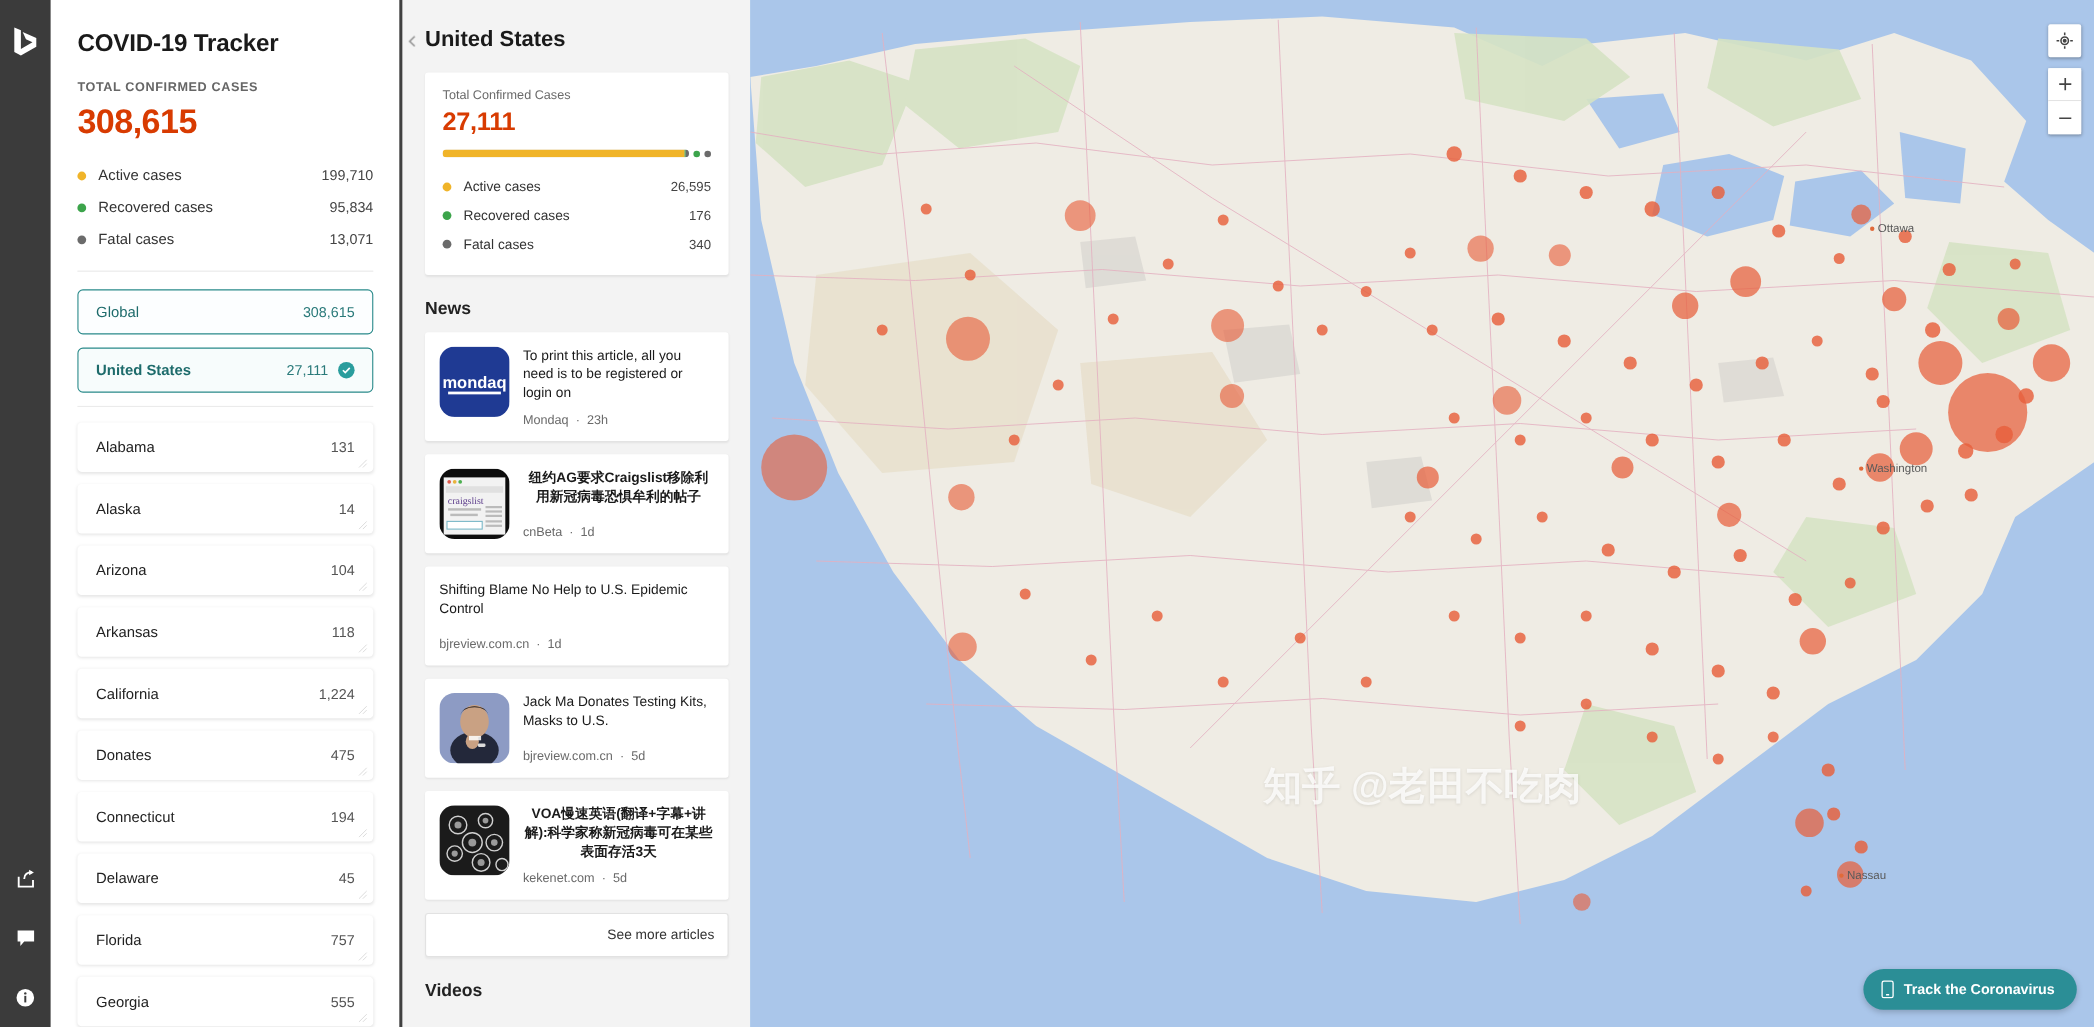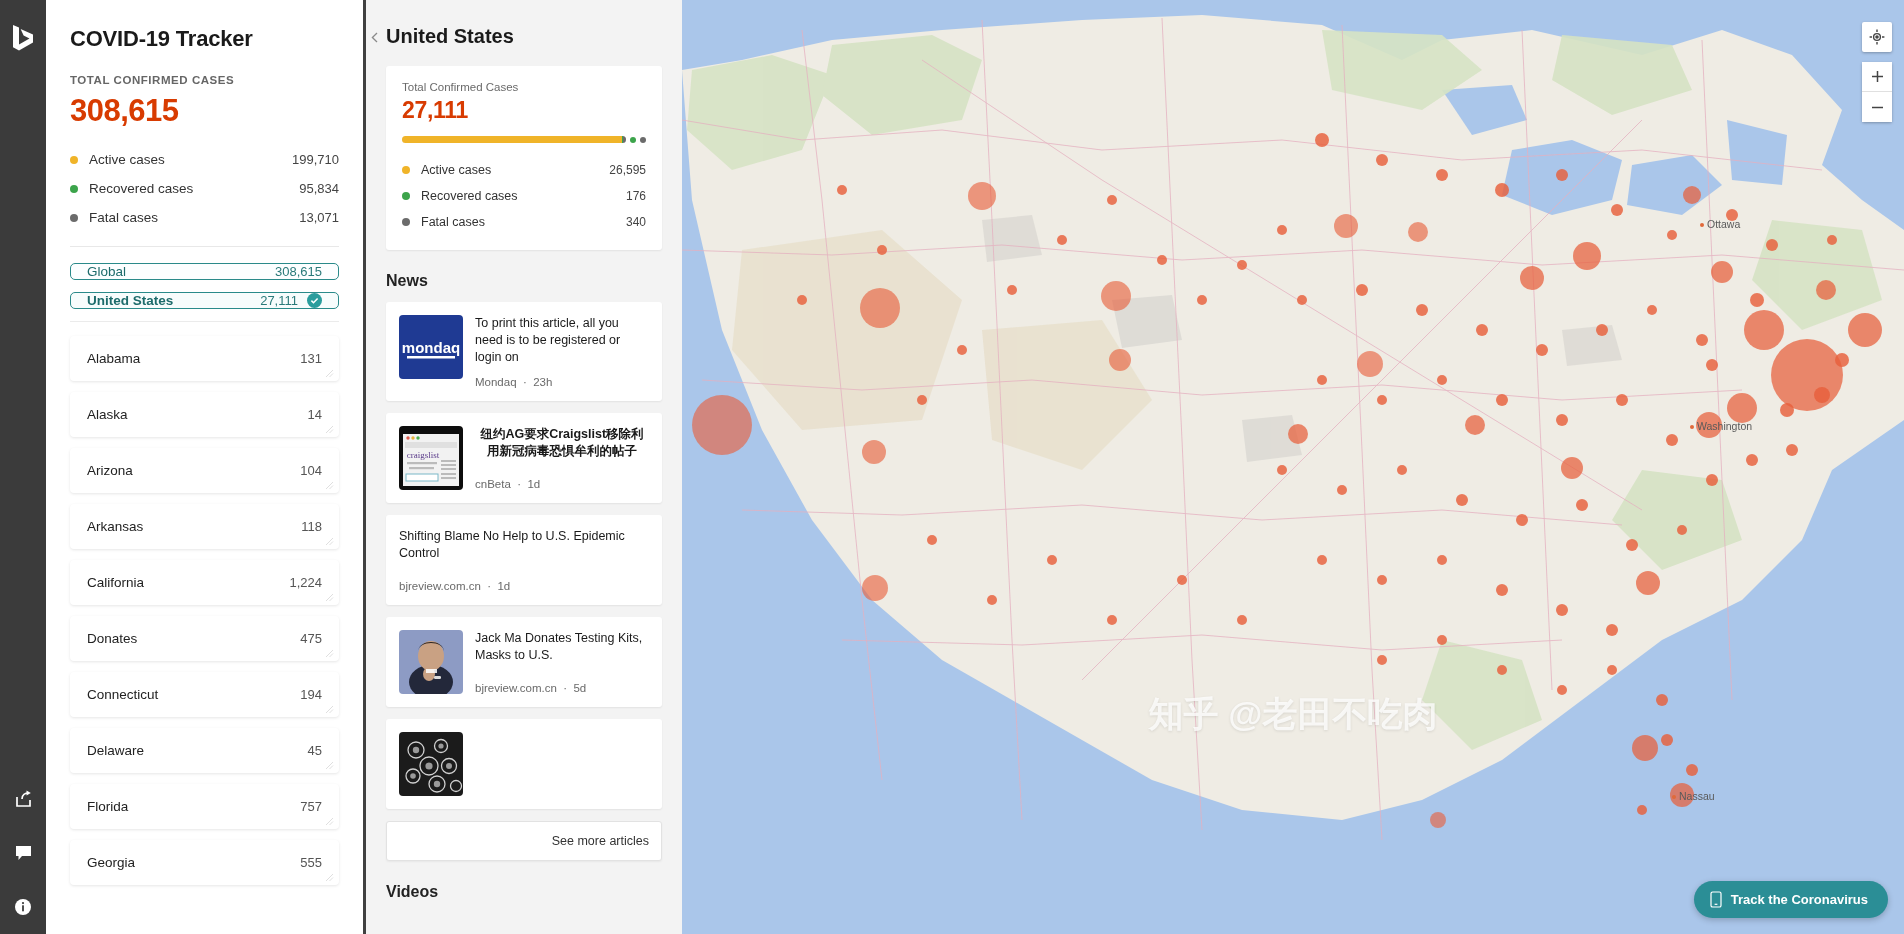--- a/index.html
+++ b/index.html
@@ -38,21 +38,21 @@
   .stat-row { display: flex; align-items: center; padding: 7px 0; font-size: 13.5px; }
   .dot { width: 8px; height: 8px; border-radius: 50%; margin-right: 11px; flex: 0 0 8px; }
   .stat-label { color: #333; flex: 1; }
   .stat-val { color: #444; font-size: 13px; }
 
   .divider { height: 1px; background: #e8e8e8; margin: 14px 0 16px; }
 
   .scope-btn {
     display: flex; align-items: center; justify-content: space-between;
     border: 1px solid #2a8a8a; border-radius: 5px;
-    padding: 0 16px; margin-bottom: 12px; cursor: pointer;
+    padding: 12px 16px; margin-bottom: 12px; cursor: pointer;
     background: #fcfeff; position: relative;
   }
   .scope-btn.sel { background: #f7fcfc; }
   .scope-name { color: #1d6b6b; font-size: 13.5px; }
   .scope-name.bold { font-weight: 700; }
   .scope-val { color: #2a7a7a; font-size: 13px; }
   .scope-check {
     width: 15px; height: 15px; border-radius: 50%; background: #2a9d9d;
     display: flex; align-items: center; justify-content: center;
     margin-left: 9px;
@@ -93,21 +93,21 @@
   .dstat .stat-label { color: #333; }
   .dstat .stat-val { color: #444; font-size: 12px; }
 
   .sub-head { font-size: 16px; font-weight: 600; color: #222; margin: 22px 0 12px; }
 
   .news-card {
     background: #fff; border-radius: 3px; display: flex; gap: 12px;
     padding: 13px 13px; margin-bottom: 12px; box-shadow: 0 1px 2px rgba(0,0,0,0.07);
     cursor: pointer;
   }
-  .news-thumb { width: 64px; height: 64px; flex: 0 0 64px; border-radius: 4px; overflow: hidden; text-align: right; }
+  .news-thumb { width: 64px; height: 64px; flex: 0 0 64px; border-radius: 14px; overflow: hidden; text-align: right; }
   .news-body { flex: 1; min-width: 0; display: flex; flex-direction: column; }
   .news-title { font-size: 12.5px; line-height: 1.36; color: #1a1a1a; }
   .news-title.cn { font-weight: 600; text-align: center; }
   .news-meta { font-size: 11.5px; color: #6a6a6a; margin-top: auto; padding-top: 10px; }
   .news-card.notext-thumb .news-body { justify-content: space-between; min-height: 64px; }
 
   .more-btn {
     display: block; width: 100%; background: #fff; border: 1px solid #e2e2e2;
     border-radius: 3px; padding: 12px; font-size: 12.5px; color: #333;
     cursor: pointer; font-family: inherit; margin-top: 4px;
@@ -419,20 +419,24 @@
                 </g>
                 <g fill="#9a9a9a">
                   <circle cx="17" cy="18" r="3.2"></circle>
                   <circle cx="42" cy="14" r="2.6"></circle>
                   <circle cx="50" cy="34" r="3"></circle>
                   <circle cx="30" cy="34" r="3.6"></circle>
                   <circle cx="14" cy="44" r="2.8"></circle>
                   <circle cx="38" cy="52" r="3.2"></circle>
                 </g>
               </svg></div>
+    <div class="news-body">
+      <div class="news-title cn">VOA慢速英语(翻译+字幕+讲解):科学家称新冠病毒可在某些表面存活3天</div>
+      <div class="news-meta">kekenet.com &nbsp;·&nbsp; 5d</div>
+    </div>
   </div>
         </div>
 
       <button class="more-btn">See more articles</button>
 
       <div class="sub-head">Videos</div>
     </div>
   </div>
 
   <div class="map">
@@ -615,21 +619,21 @@
         </div>
         <div class="mc-btn">
           <svg width="15" height="15" viewBox="0 0 15 15" stroke="#444" stroke-width="1.5">
               <path d="M2 7.5 H13"></path>
             </svg>
         </div>
       </div>
     </div>
 
     <div id="map-labels">
-  <div class="map-label" style="left:1018px; top:218px;">
+  <div class="map-label" style="left:1018px; top:202px;">
     <span class="pin"></span>Ottawa
   </div>
   <div class="map-label" style="left:1008px; top:420px;">
     <span class="pin"></span>Washington
   </div>
   <div class="map-label" style="left:990px; top:790px;">
     <span class="pin"></span>Nassau
   </div>
       </div>
 

